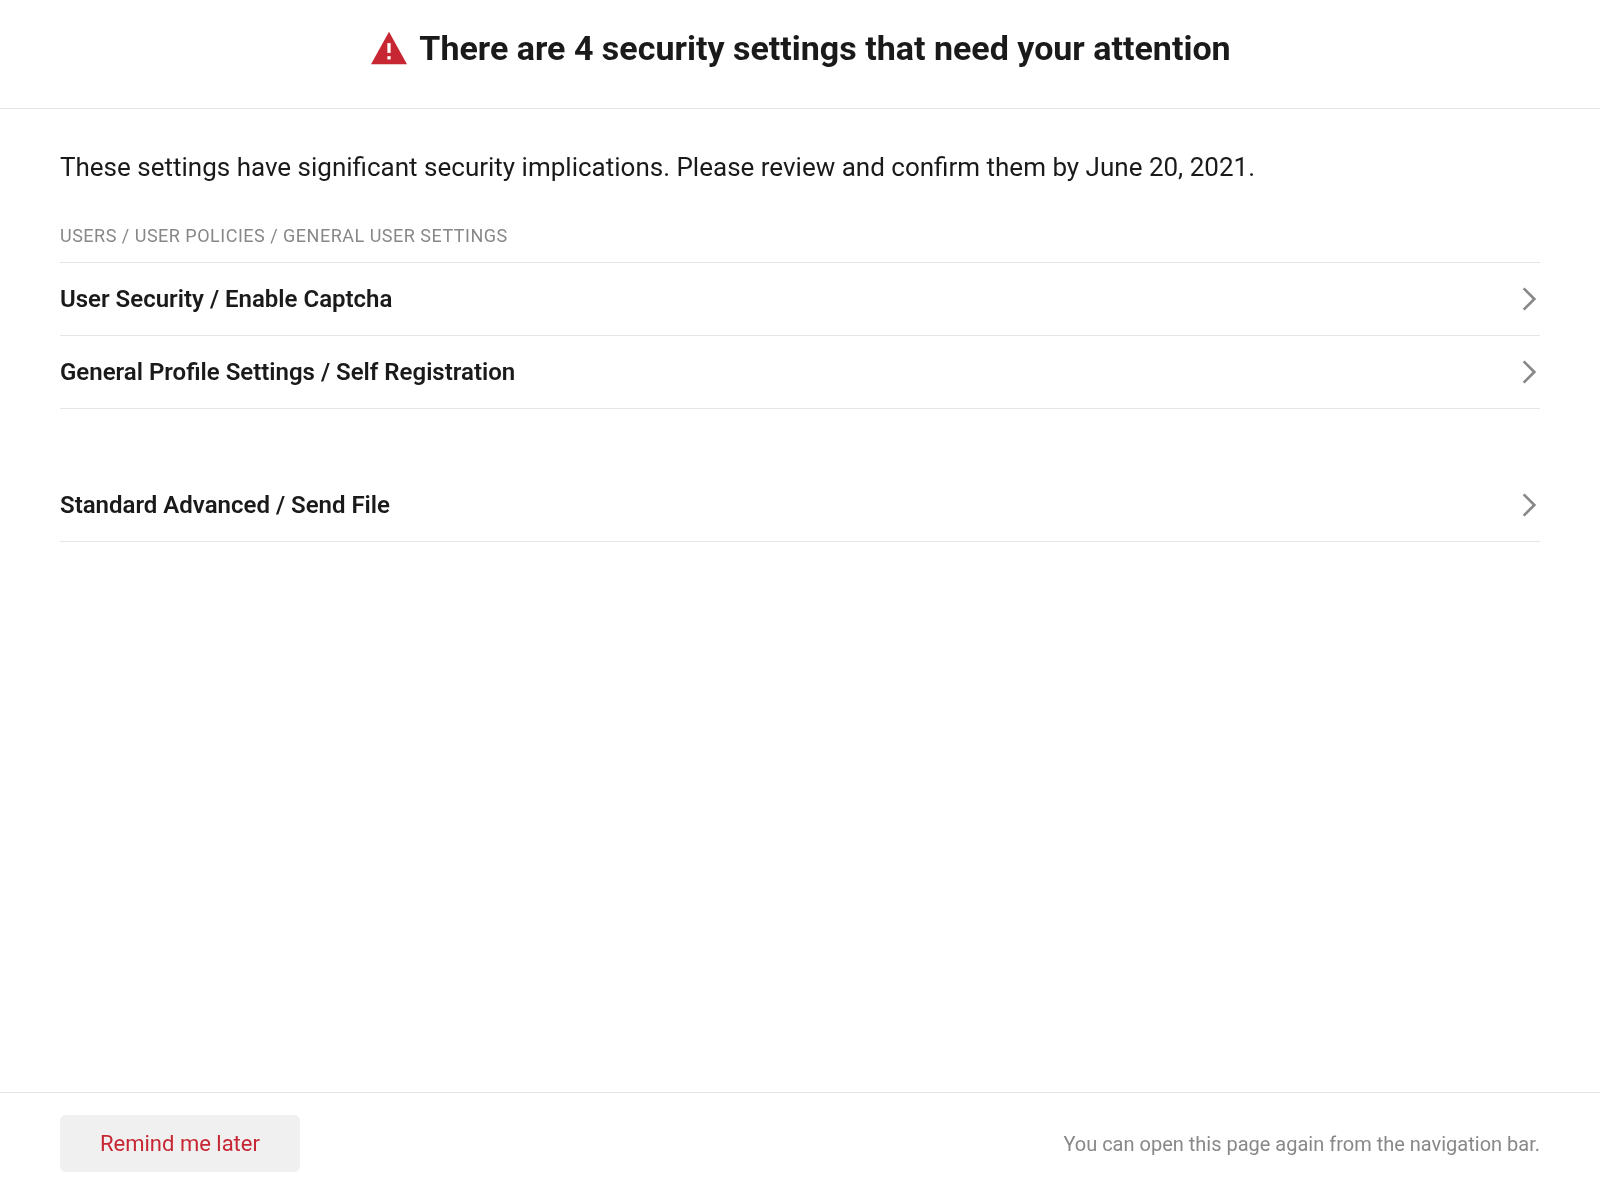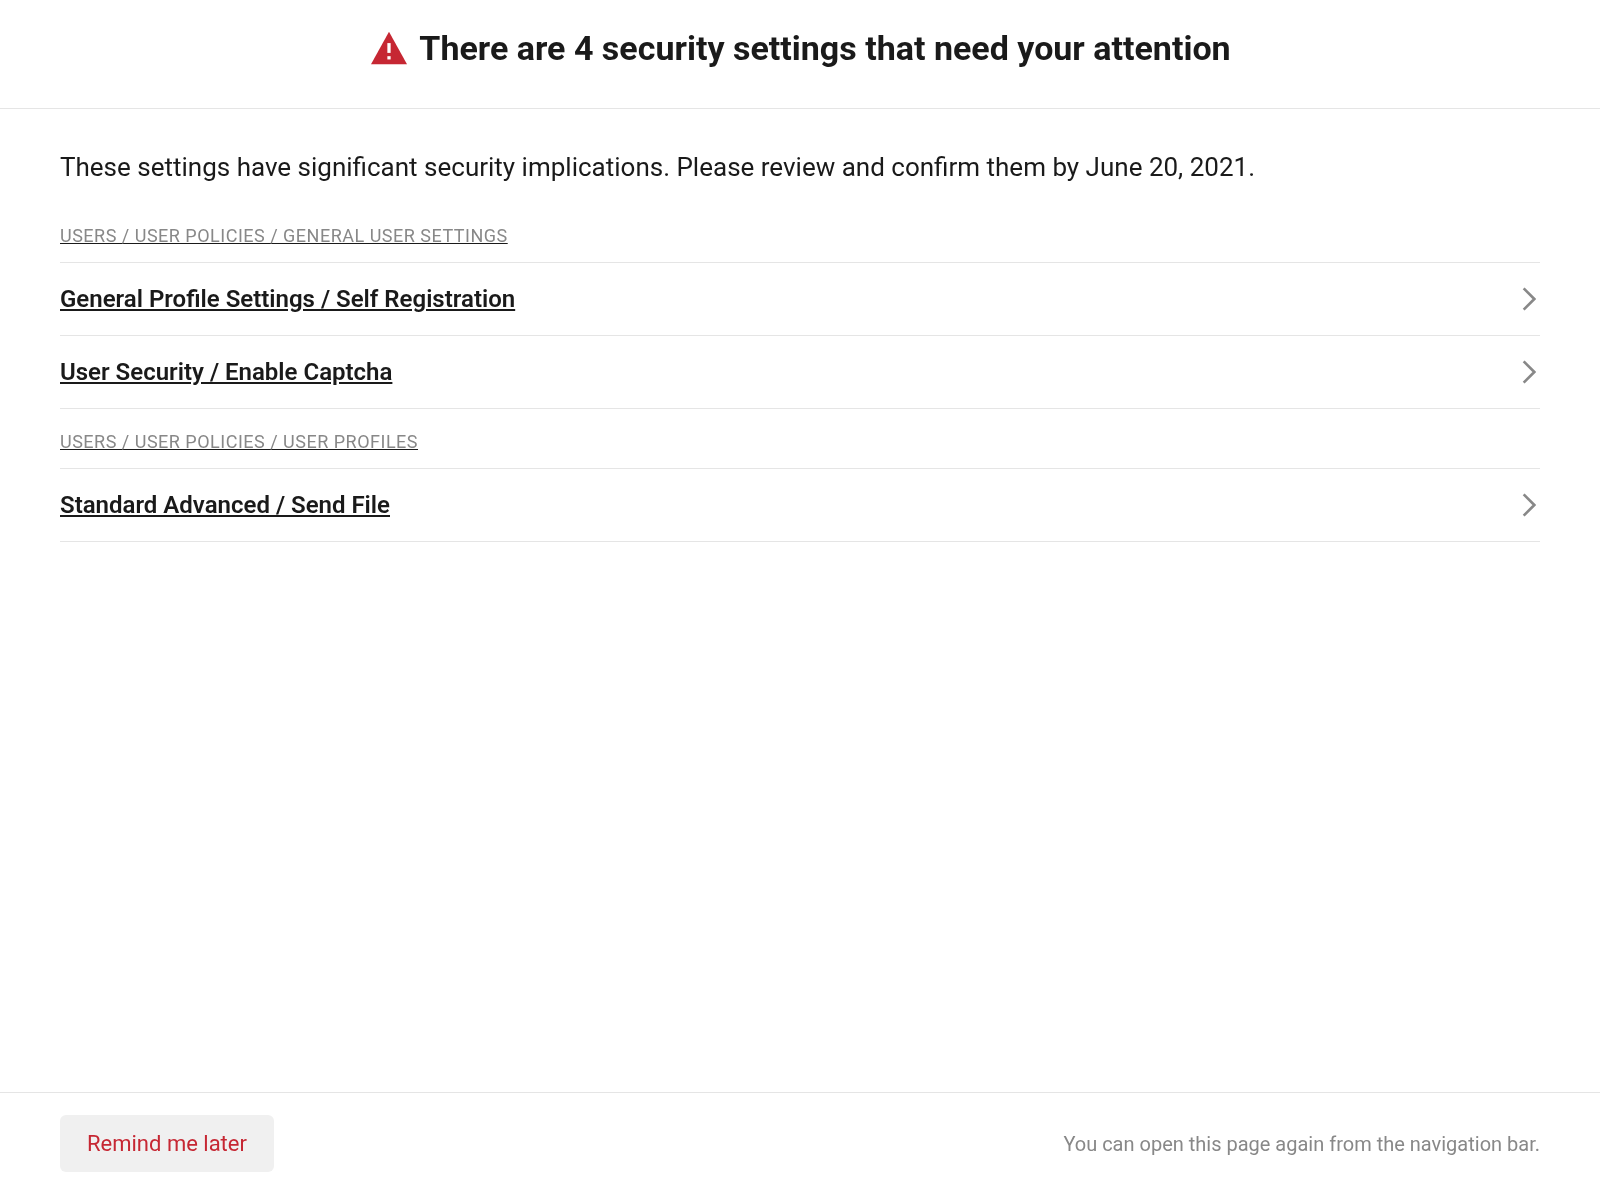--- a/index.html
+++ b/index.html
@@ -40,22 +40,21 @@
       padding: 40px 60px 20px 60px;
       overflow: auto;
     }
     .intro-text {
       font-size: 26px;
       color: #1a1a1a;
       margin-bottom: 40px;
       line-height: 1.4;
     }
     .section {
-      margin-bottom: 22px;
-      text-decoration: underline;
+      margin-bottom: 60px;
     }
     .section-header {
       font-size: 18px;
       color: #888888;
       letter-spacing: 0.5px;
       text-transform: uppercase;
       padding-bottom: 16px;
       border-bottom: 1px solid #e5e5e5;
     }
     .setting-row {
@@ -80,21 +79,21 @@
       border-top: 1px solid #e5e5e5;
       padding: 22px 60px 28px 60px;
       display: flex;
       align-items: center;
       justify-content: space-between;
     }
     .remind-button {
       background: #f0f0f0;
       border: none;
       border-radius: 6px;
-      padding: 16px 27px;
+      padding: 16px 40px;
       font-size: 22px;
       color: #c62733;
       cursor: pointer;
       font-family: inherit;
     }
     .footer-text {
       font-size: 20px;
       color: #888888;
       margin-left: 26px;
     }
@@ -113,40 +112,39 @@
   <h1 class="header-title">There are 4 security settings that need your attention</h1>
 </div>
 
 <div class="content">
   <p class="intro-text">These settings have significant security implications. Please review and confirm them by June 20, 2021.</p>
 
   <div class="section">
     <div class="section-header">USERS / USER POLICIES / GENERAL USER SETTINGS</div>
 
     <div class="setting-row">
-      <span class="setting-label">General Profile Settings / Self Registration</span>
+      <span class="setting-label">User Security / Enable Captcha</span>
       <span class="chevron-icon">
         <svg viewBox="0 0 10 18">
             <polyline points="1,1 9,9 1,17" fill="none" stroke="#888888" stroke-width="2"></polyline>
           </svg>
       </span>
     </div>
 
     <div class="setting-row">
-      <span class="setting-label">User Security / Enable Captcha</span>
+      <span class="setting-label">General Profile Settings / Self Registration</span>
       <span class="chevron-icon">
         <svg viewBox="0 0 10 18">
             <polyline points="1,1 9,9 1,17" fill="none" stroke="#888888" stroke-width="2"></polyline>
           </svg>
       </span>
     </div>
   </div>
 
   <div class="section">
-    <div class="section-header">USERS / USER POLICIES / USER PROFILES</div>
 
     <div class="setting-row">
       <span class="setting-label">Standard Advanced / Send File</span>
       <span class="chevron-icon">
         <svg viewBox="0 0 10 18">
             <polyline points="1,1 9,9 1,17" fill="none" stroke="#888888" stroke-width="2"></polyline>
           </svg>
       </span>
     </div>
 

